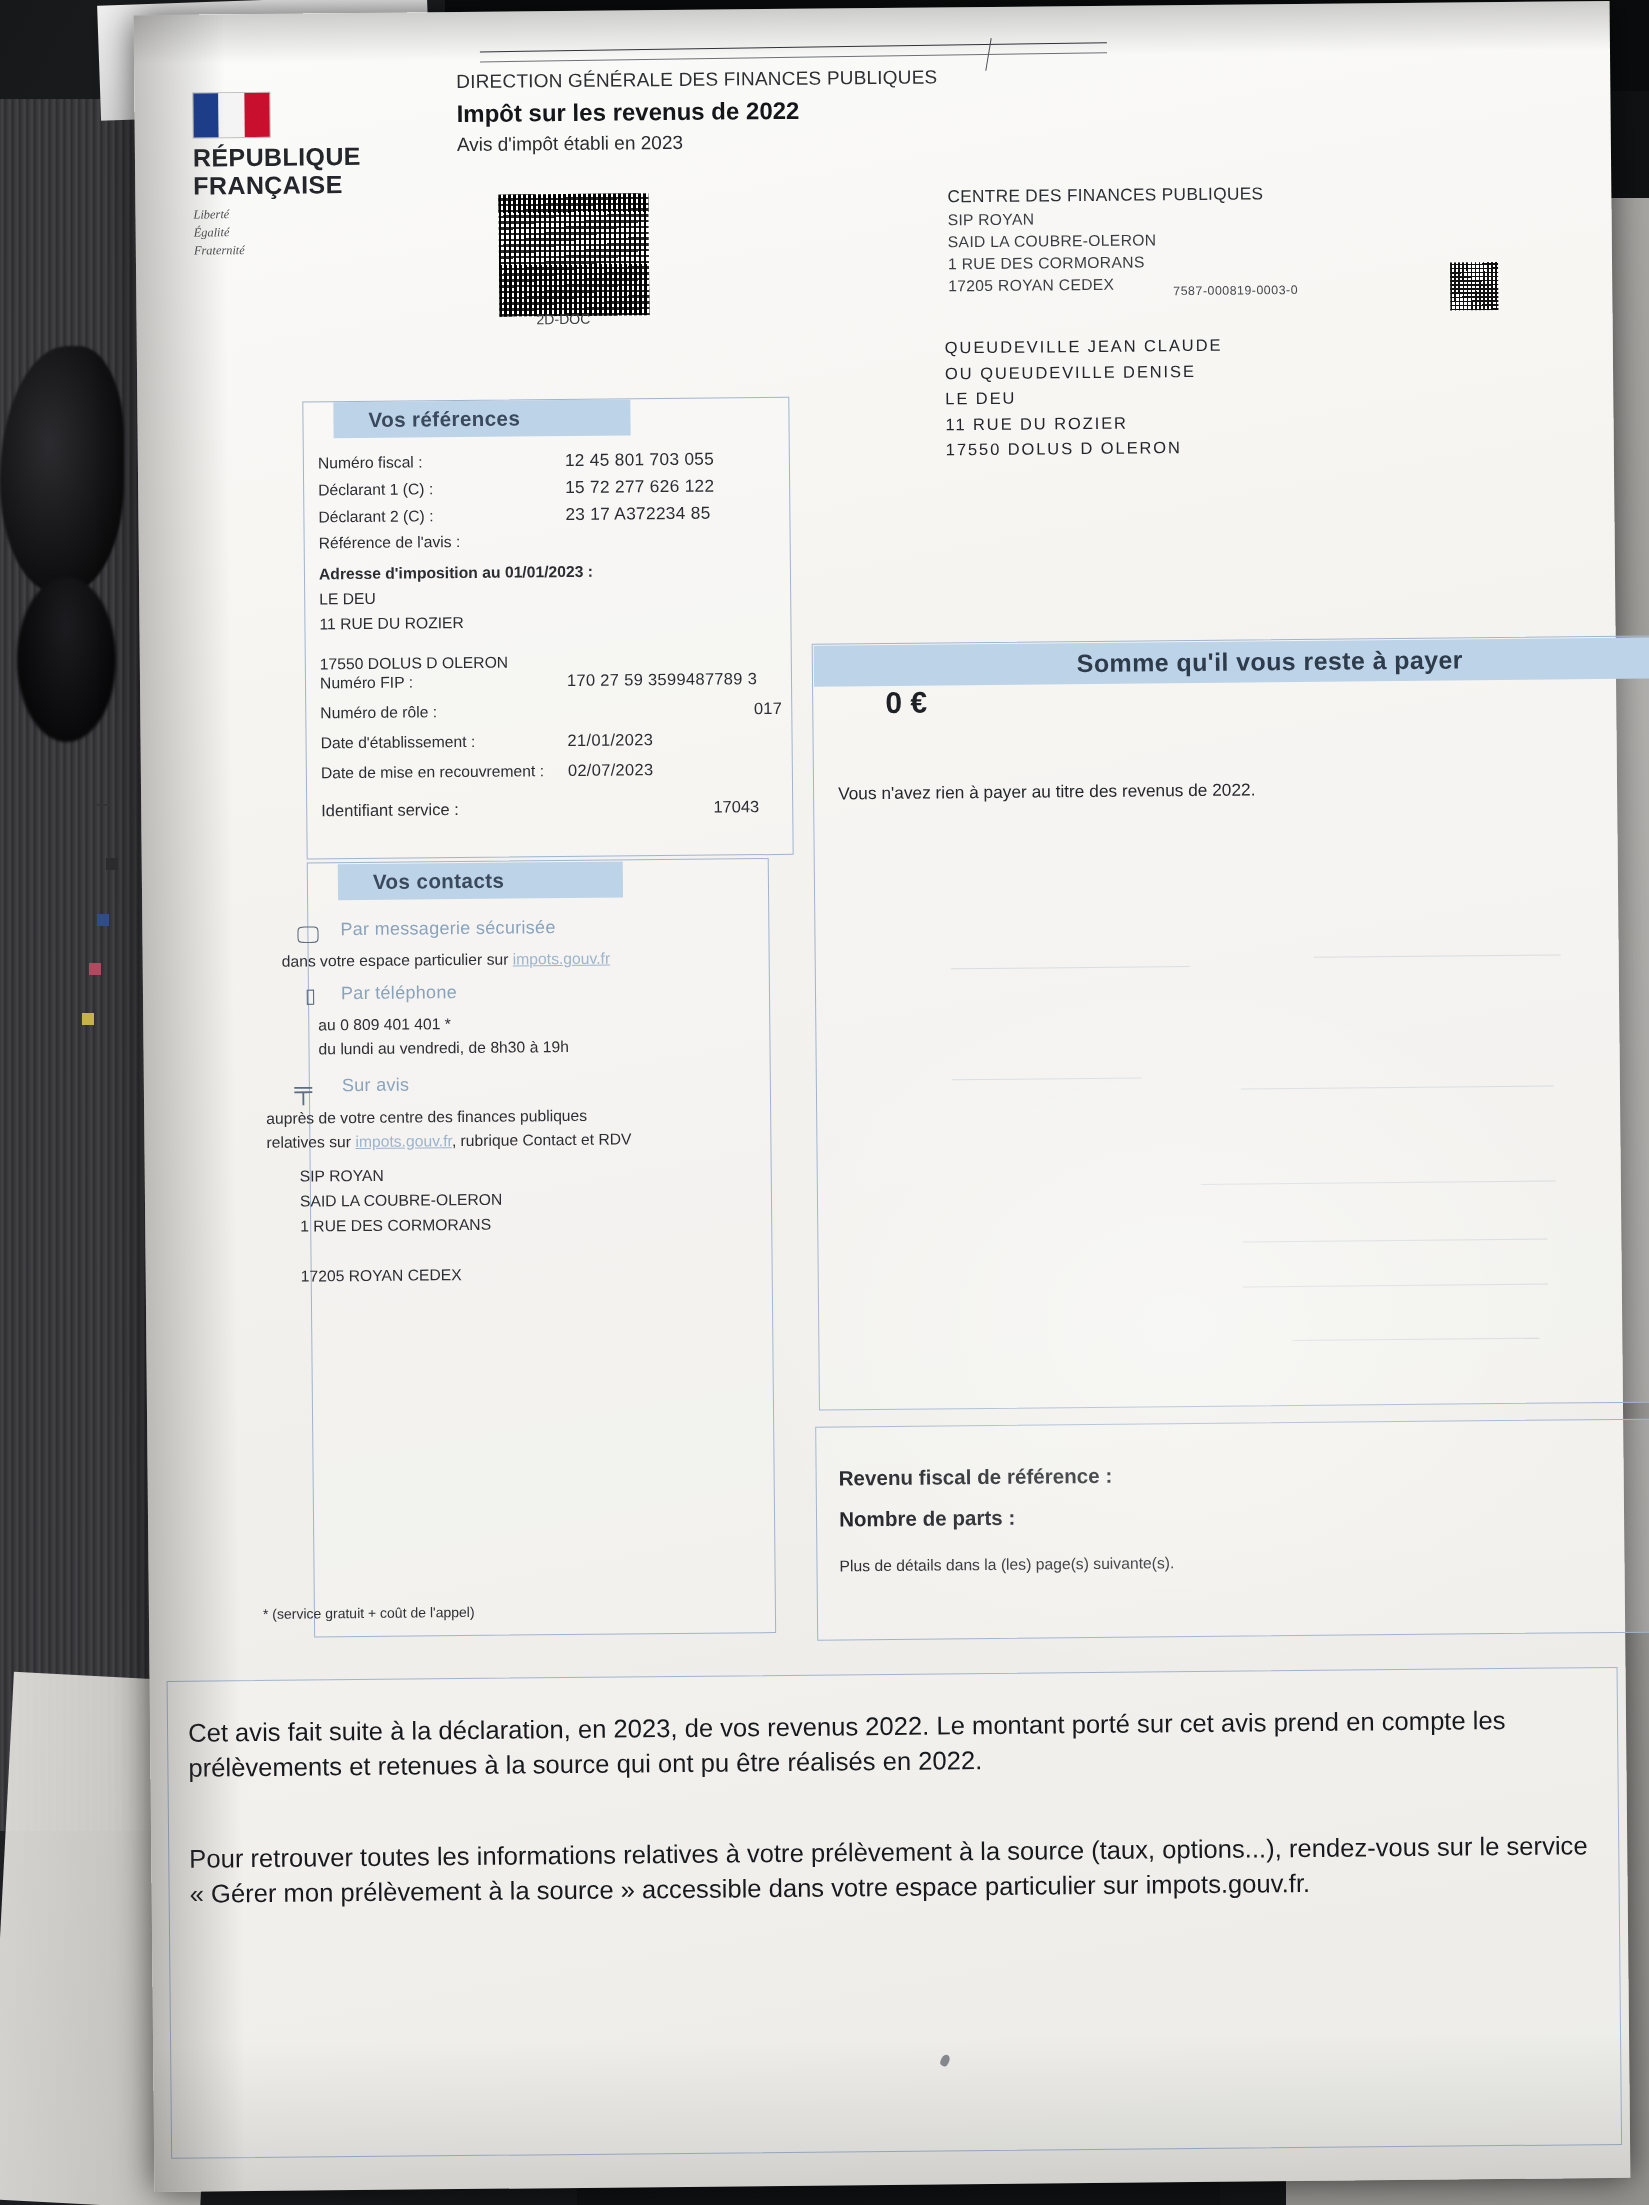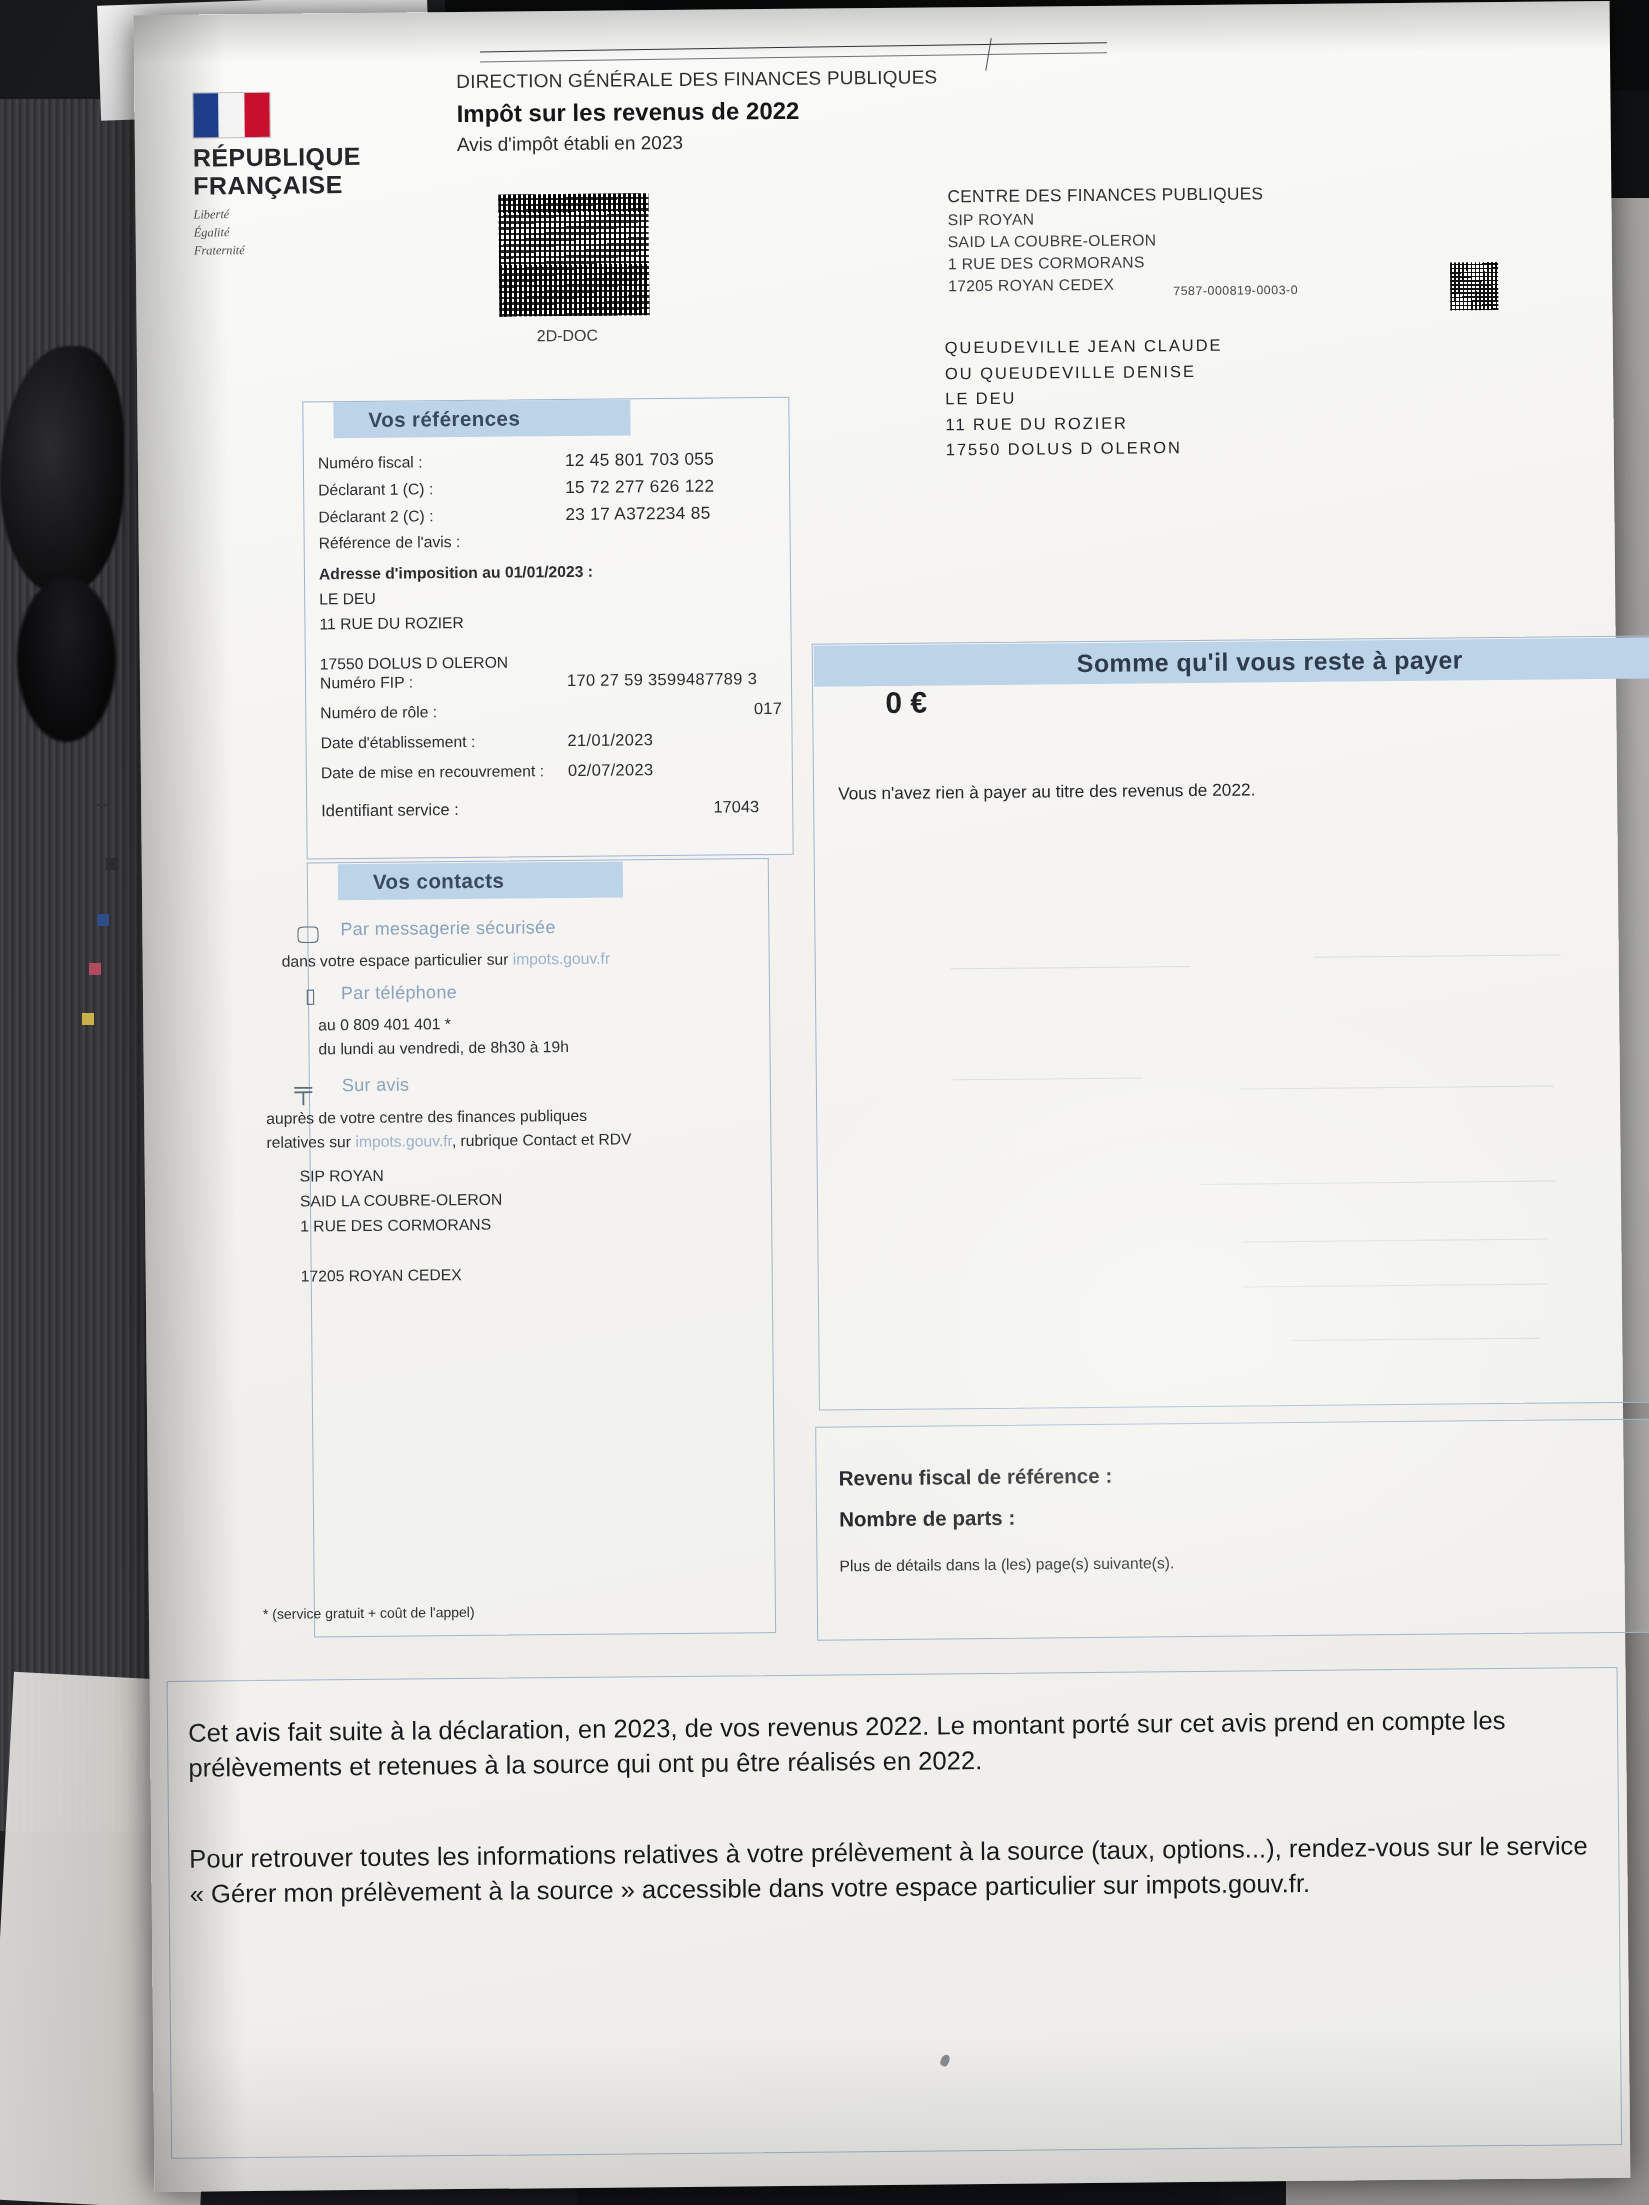--- a/index.html
+++ b/index.html
@@ -107,21 +107,21 @@
 
   
   .dmx {
     position:absolute; left:363px; top:183px; width:150px; height:122px;
     background-color:#fdfdfc;
     background-image:
       repeating-linear-gradient(90deg, #101010 0 2.5px, transparent 2.5px 5px),
       repeating-linear-gradient(0deg, rgba(20,20,20,.85) 0 2.5px, transparent 2.5px 5.8px);
     filter: contrast(115%);
   }
-  .dmx-cap { position:absolute; left:400px; top:316px; font-size:16px; color:#3c3e42; }
+  .dmx-cap { position:absolute; left:400px; top:300px; font-size:14px; color:#3c3e42; }
   .qr2 {
     position:absolute; left:1314px; top:260px; width:48px; height:48px;
     background-color:#fff;
     background-image:
       repeating-linear-gradient(90deg,#111 0 1.6px,transparent 1.6px 4.1px),
       repeating-linear-gradient(0deg,#111 0 1.6px,transparent 1.6px 4.1px);
   }
 
   .cfp { position:absolute; left:812px; top:177px; width:528px;
     font-size:15.7px; color:#3a3d42; line-height:1.42; letter-spacing:0.3px; }
@@ -161,21 +161,21 @@
     font-size:16.5px; color:#2b2d32; }
   .ident .k { width:247px; }
 
   
   #box-contacts { left:165px; top:849px; width:462px; height:775px; }
   #bar-contacts { left:196px; top:851px; width:285px; height:36px; padding-left:35px;
     font-size:20.6px; color:#3a4a5c; }
   .contact { position:absolute; left:183px; font-size:15.7px; color:#2c2e33; }
   .c-title { font-size:18px; color:#8aa3bd; letter-spacing:0.3px; }
   .c-sub { color:#2c2e33; line-height:1.5; }
-  .link { color:#9db4cc; }
+  .link { color:#9db4cc;text-decoration:underline; }
   .cicon { position:absolute; width:35px; height:30px; color:#5d6e80; font-size:23px;
     display:flex; align-items:center; justify-content:center; }
   .foot-note { position:absolute; left:114px; top:1592px; font-size:14px; color:#2f3136; }
 
   
   #box-somme { left:672px; top:635px; width:915px; height:767px; }
   #bar-somme { left:674px; top:637px; width:912px; height:41px;
     justify-content:center; font-size:25px; color:#2e3b4a; }
   .somme-amount { position:absolute; right:689px; top:678px; font-size:30px;
     font-weight:700; color:#1d2024; }

